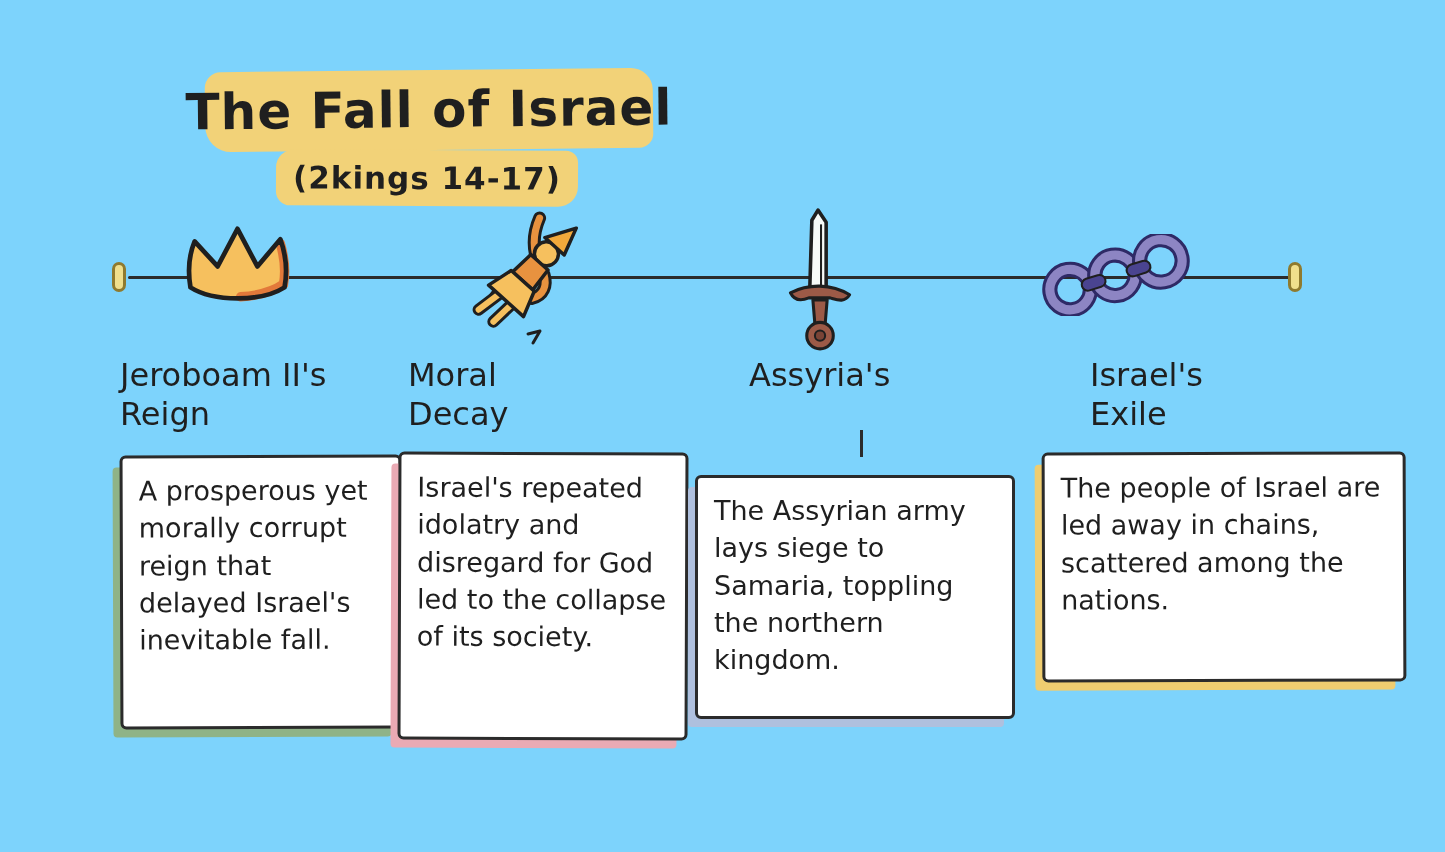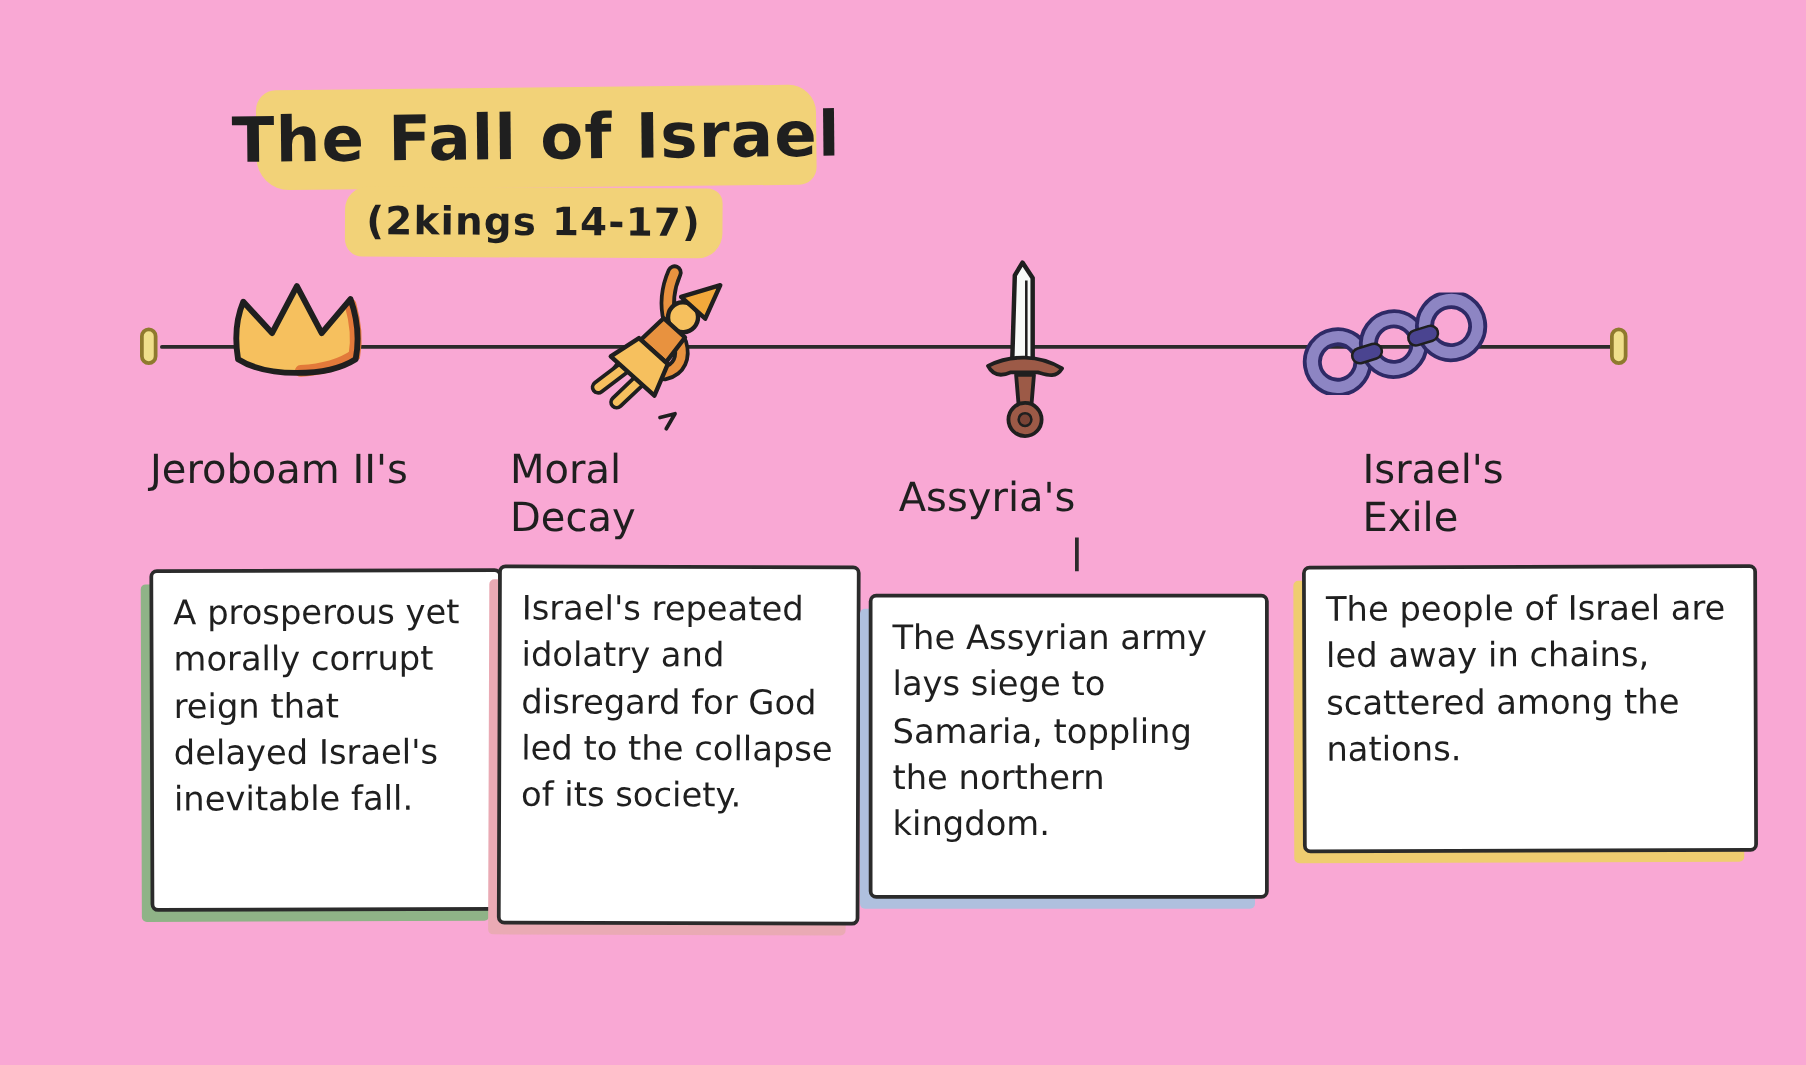--- a/index.html
+++ b/index.html
@@ -1,18 +1,18 @@
 <!DOCTYPE html>
 <html><head>
 <meta charset="utf-8">
 <style>
   html,body{margin:0;padding:0;background:#ffffff;}
   .canvas{
     position:relative;width:1445px;height:852px;overflow:hidden;
-    background:#f9a8d4;color:#1f1f1f;
+    background:#7dd3fc;color:#1f1f1f;
     font-family:"DejaVu Sans","Liberation Sans",sans-serif;
   }
   
   .hl{position:absolute;display:flex;align-items:center;justify-content:center;}
   .hl1{left:205px;top:70px;width:448px;height:80px;border-radius:16px 22px 14px 26px;transform:rotate(-0.6deg);}
   .hl2{left:276px;top:150px;width:302px;height:56px;border-radius:18px 12px 20px 14px;transform:rotate(0.3deg);}
   .title-text{font-size:50px;font-weight:bold;letter-spacing:1px;white-space:nowrap;}
   .subtitle-text{font-size:31px;font-weight:bold;letter-spacing:1px;white-space:nowrap;}
   
   .tl-line{position:absolute;left:128px;top:276px;width:1165px;height:3px;background:#2b2b2b;border-radius:2px;}
@@ -22,21 +22,21 @@
   .icon{position:absolute;z-index:3;}
   .icon-crown{left:180px;top:220px;}
   .icon-fall{left:468px;top:208px;}
   .icon-sword{left:778px;top:206px;}
   .icon-chain{left:1036px;top:234px;}
   
   .stage-label{position:absolute;top:356px;text-align:left;font-size:32px;line-height:1.22;color:#1f1f1f;}
   .stage-label .l2{display:block;}
   .label-1{left:120px;width:270px;}
   .label-2{left:408px;width:220px;}
-  .label-3{left:719px;width:230px;margin-top:23px;}
+  .label-3{left:749px;width:230px;}
   .label-4{left:1090px;width:215px;}
   .connector{position:absolute;left:860px;top:430px;width:3px;height:27px;background:#2b2b2b;z-index:2;}
   
   .card{
     position:absolute;box-sizing:border-box;background:#ffffff;
     border:3px solid #2b2b2b;border-radius:6px;padding:14px 16px;
     font-size:27px;line-height:1.38;color:#1f1f1f;z-index:1;
   }
   .card p{margin:0;}
   .card-1{left:120px;top:455px;width:282px;height:274px;transform:rotate(-0.2deg);}
@@ -110,20 +110,21 @@
         <circle cx="125" cy="33" r="21" fill="none" stroke="#2e2a66" stroke-width="15"></circle>
         <circle cx="125" cy="33" r="21" fill="none" stroke="#8D85C3" stroke-width="9"></circle>
         <rect x="44" y="38" width="24" height="12" rx="6" fill="#4A4490" stroke="#1f1f1f" stroke-width="2" transform="rotate(-8 56 44)"></rect>
         <rect x="90" y="31" width="24" height="12" rx="6" fill="#4A4490" stroke="#1f1f1f" stroke-width="2" transform="rotate(-8 102 37)"></rect>
       </g>
     </svg>
   </div>
 
   <div class="stage-label label-1">
     <span>Jeroboam II's</span>
+    <span class="l2">Reign</span>
   </div>
   <div class="stage-label label-2">
     <span>Moral</span>
     <span class="l2">Decay</span>
   </div>
   <div class="stage-label label-3">
     <span>Assyria's</span>
   </div>
   <div class="stage-label label-4">
     <span>Israel's</span>

